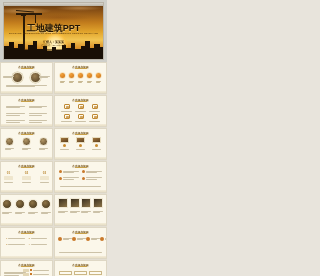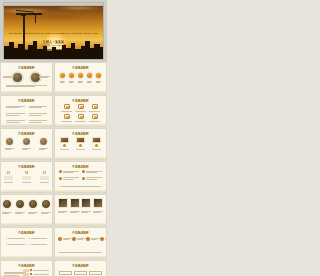--- a/index.html
+++ b/index.html
@@ -238,20 +238,21 @@
         <div class="sky-b" style="left:62px;width:5px;height:11px;"></div>
         <div class="sky-b" style="left:67px;width:4px;height:16px;"></div>
         <div class="sky-b" style="left:71px;width:6px;height:10px;"></div>
         <div class="sky-b" style="left:77px;width:4px;height:13px;"></div>
         <div class="sky-b" style="left:81px;width:5px;height:18px;"></div>
         <div class="sky-b" style="left:86px;width:4px;height:11px;"></div>
         <div class="sky-b" style="left:90px;width:6px;height:15px;"></div>
         <div class="sky-b" style="left:96px;width:5px;height:12px;"></div>
       </div>
 
+      <div class="hero-title">工地建筑PPT</div>
       <div class="hero-sub">BUILDING CONSTRUCTION SITE ENGINEERING REPORT TEMPLATE</div>
       <div class="hero-author">汇报人：某某某</div>
       <div class="hero-date">汇报时间：20XX年XX月</div>
     </div>
   </div>
 
   <div class="grid">
 
     <div class="slide">
       <div class="s-title">点击添加标题</div>

